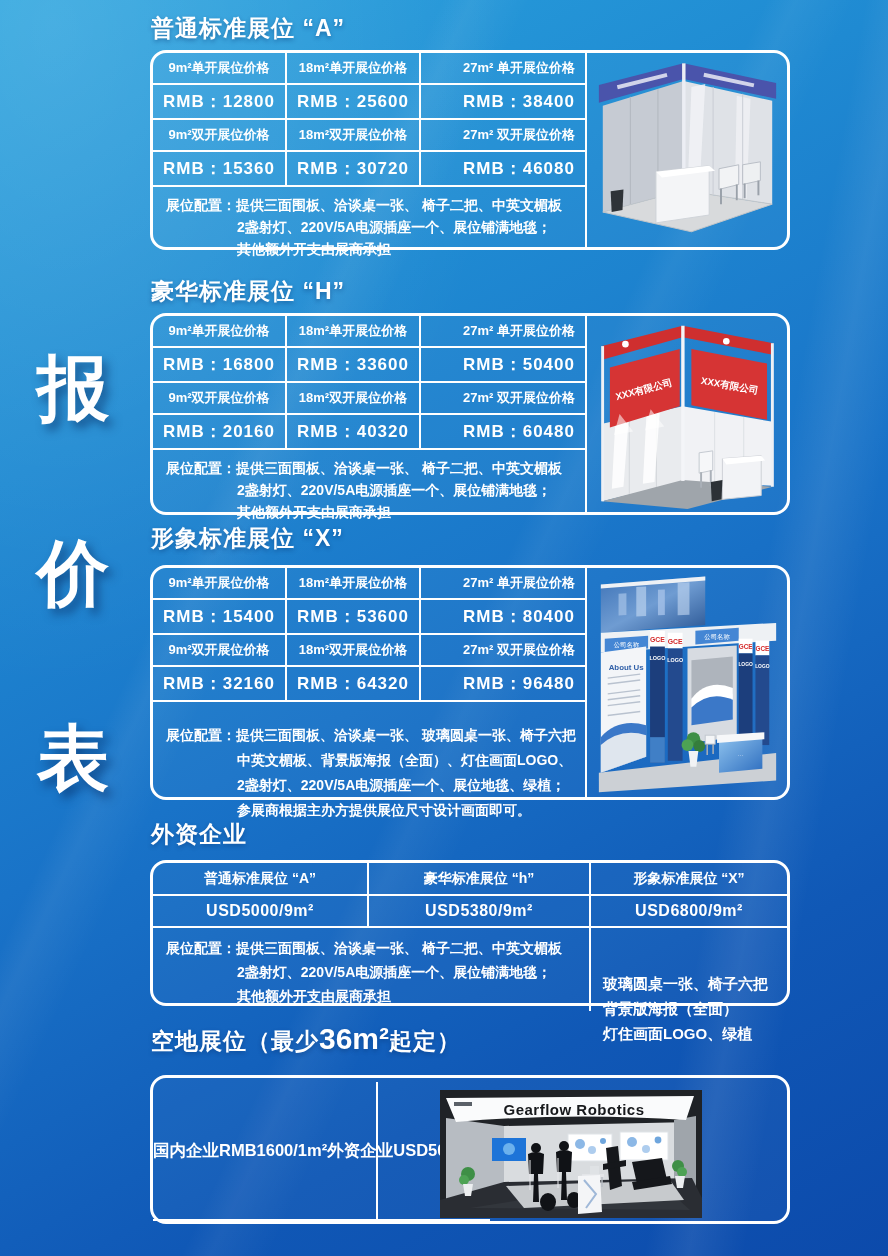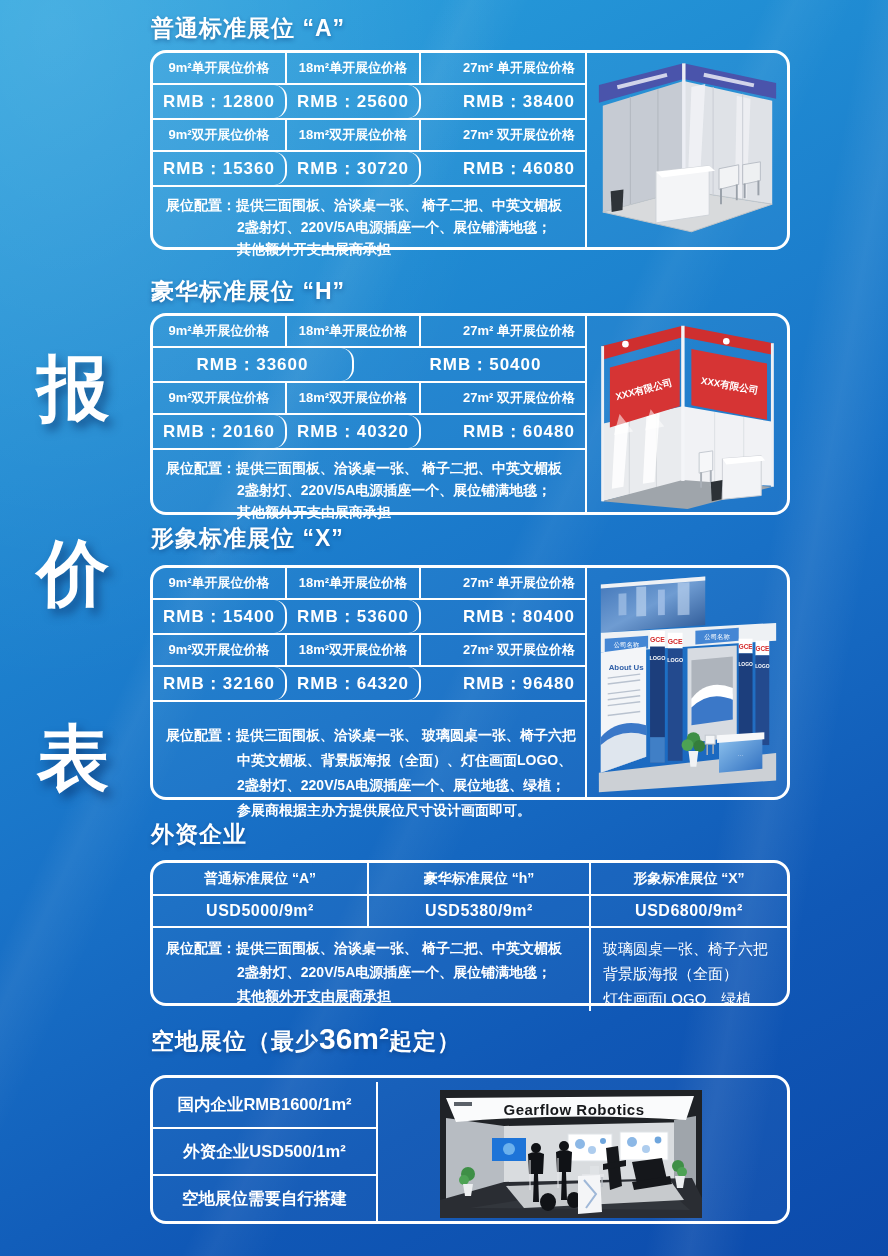--- a/index.html
+++ b/index.html
@@ -28,43 +28,43 @@
   .p-a{top:50px;height:200px}.p-h{top:313px;height:202px}.p-x{top:565px;height:235px}
   .p-f{top:860px;height:146px}.p-r{top:1075px;height:149px}
   
   .grid{position:absolute;left:0;top:0;bottom:0;width:434px;border-right:2px solid #fff;box-sizing:border-box;}
   .row{display:flex;border-bottom:2px solid #fff;justify-content:center;}
   .rh{height:30px}.rp{height:33px}
   .cell{flex:1;display:flex;align-items:center;justify-content:center;border-right:2px solid #fff;
         font-weight:700;white-space:nowrap;}
   .cell:last-child{border-right:none;padding-left:32px;}
   .hdr{font-size:13px;}
-  .price{font-size:17px;letter-spacing:1px;border-radius:13px;}
+  .price{font-size:17px;letter-spacing:1px;}
   .config{padding:7px 10px 0 13px;font-size:14px;font-weight:700;line-height:22px;}
   .config .ind{padding-left:71px;}
   .p-x .config{line-height:25px;padding-top:21px;}
   .cfgline{white-space:nowrap;}
   
   .booth{position:absolute;left:436px;top:1px;bottom:1px;right:1px;}
   .booth svg{width:100%;height:100%;display:block;}
   
   .frow{display:flex;border-bottom:2px solid #fff;}
   .f1{height:31px}.f2{height:30px}
   .fc{display:flex;align-items:center;justify-content:center;border-right:2px solid #fff;
       font-weight:700;white-space:nowrap;box-sizing:border-box;}
   .fcA{width:216px}.fcB{width:222px}.fcC{flex:1;border-right:none;}
   .fhdr{font-size:14px}.fprice{font-size:16px;letter-spacing:.5px}
   .fcfgrow{display:flex;height:83px;}
   .fcfgleft{width:438px;border-right:2px solid #fff;box-sizing:border-box;
             padding:8px 8px 0 13px;font-size:14px;font-weight:700;line-height:24px;}
   .fcfgleft .ind{padding-left:71px;}
-  .fextras{flex:1;padding:8px 6px 0 12px;font-size:15px;font-weight:400;line-height:25px;white-space:nowrap;}
+  .fextras{flex:1;padding:8px 6px 0 12px;font-size:15px;font-weight:700;line-height:25px;white-space:nowrap;margin-top:35px;}
   
   .rleft{position:absolute;left:0;top:4px;bottom:0;width:225px;border-right:2px solid #fff;
-         display:flex;flex-direction:column;box-sizing:border-box;}
+         display:flex;flex-direction:row;box-sizing:border-box;}
   .rrow{flex:1;display:flex;align-items:center;justify-content:center;border-bottom:2px solid #fff;
         font-size:16.5px;font-weight:700;white-space:nowrap;}
   .rrow:last-child{border-bottom:none;}
   .photo{position:absolute;left:287px;top:12px;width:262px;height:128px;}
   .photo svg{width:100%;height:100%;display:block;}
   svg text{font-family:"Liberation Sans","DejaVu Sans",sans-serif;}
 </style>
 </head>
 <body>
 
@@ -135,20 +135,21 @@
 
   <div class="sec-title t-h">豪华标准展位 “H”</div>
   <div class="panel p-h">
     <div class="grid">
       <div class="row rh">
         <div class="cell hdr">9m²单开展位价格</div>
         <div class="cell hdr">18m²单开展位价格</div>
         <div class="cell hdr">27m² 单开展位价格</div>
       </div>
       <div class="row rp">
+        <div class="cell price">RMB：16800</div>
         <div class="cell price">RMB：33600</div>
         <div class="cell price">RMB：50400</div>
       </div>
       <div class="row rh">
         <div class="cell hdr">9m²双开展位价格</div>
         <div class="cell hdr">18m²双开展位价格</div>
         <div class="cell hdr">27m² 双开展位价格</div>
       </div>
       <div class="row rp">
         <div class="cell price">RMB：20160</div>

